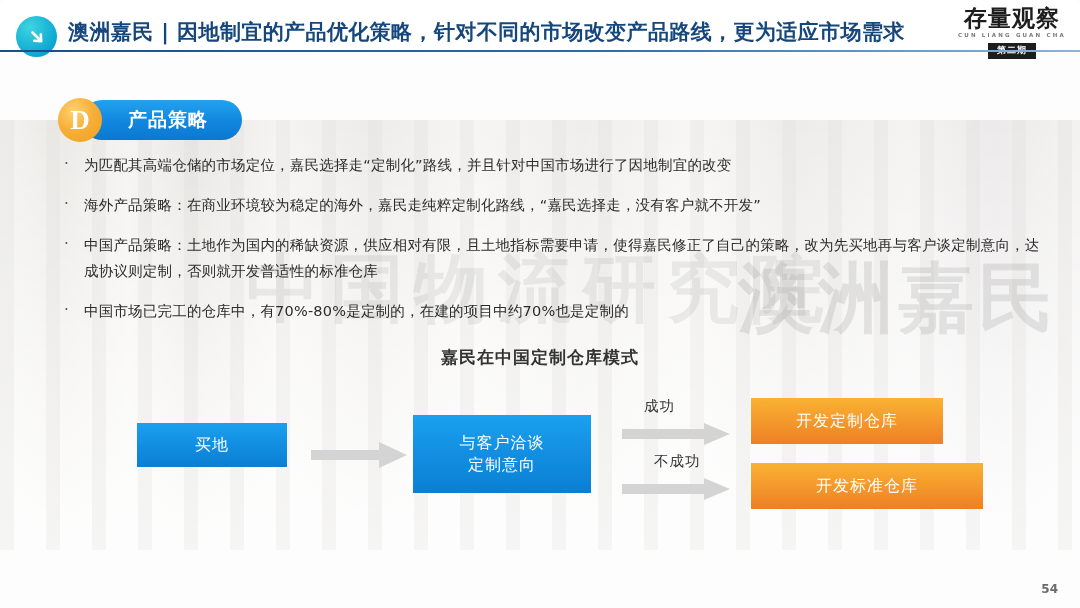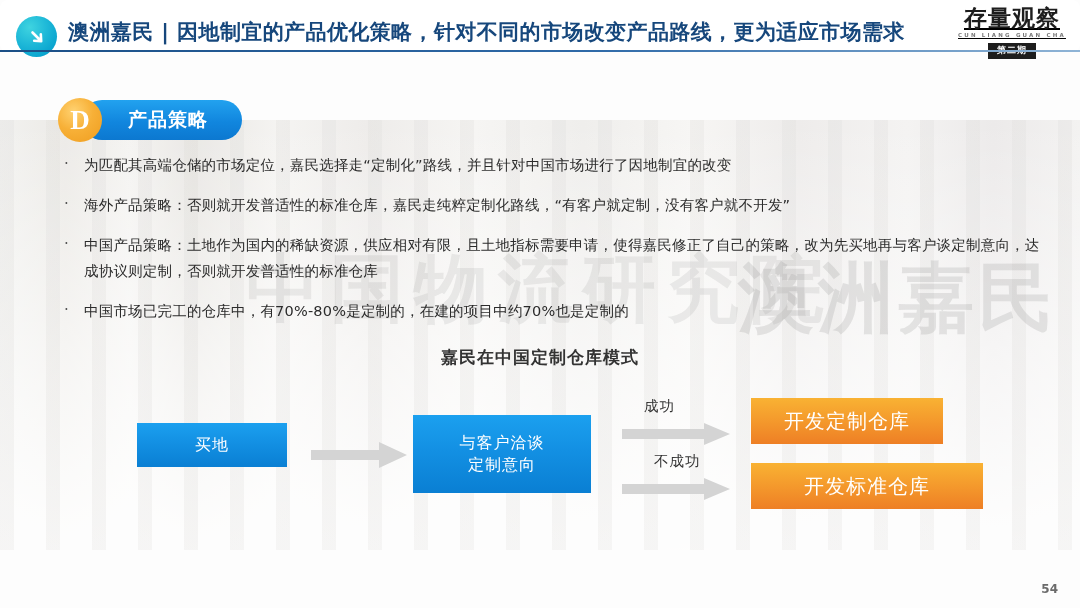--- a/index.html
+++ b/index.html
@@ -94,21 +94,20 @@
     left: 0; bottom: 0; width: 1080px; height: 2px;
     background: linear-gradient(90deg, #1b4f86 0%, #2f6aa8 55%, #8fb4d6 100%);
   }
 
   
   .brand {
     position: absolute;
     right: 12px; top: 6px;
     width: 112px;
     text-align: center;
-    text-decoration: underline;
   }
   .brand-name {
     font-size: 23px;
     font-weight: 700;
     color: #1d1d1d;
     letter-spacing: 1px;
     line-height: 1.05;
   }
   .brand-pinyin {
     font-size: 5.5px;
@@ -210,21 +209,21 @@
     font-weight: 400;
     letter-spacing: 1px;
     line-height: 1.35;
   }
   .node-blue {
     background: linear-gradient(180deg, #1ba0ef 0%, #1390e3 45%, #0a7fd3 100%);
     font-size: 16px;
   }
   .node-orange {
     background: linear-gradient(180deg, #f9b233 0%, #f4992c 50%, #ee7f25 100%);
-    font-size: 20px;
+    font-size: 16px;
   }
 
   #node-buy-land   { left: 137px; top: 38px;  width: 150px; height: 44px; }
   #node-negotiate  { left: 413px; top: 30px;  width: 178px; height: 78px; }
   #node-custom     { left: 751px; top: 13px;  width: 192px; height: 46px; }
   #node-standard   { left: 751px; top: 78px;  width: 232px; height: 46px; }
 
   .arrow { position: absolute; }
   .arrow svg { display: block; }
 
@@ -286,21 +285,21 @@
     <div class="section-pill">产品策略</div>
   </div>
 
   <div class="bullets">
     <div class="bullet">
       <div class="bullet-dot">·</div>
       <div class="bullet-text">为匹配其高端仓储的市场定位，嘉民选择走“定制化”路线，并且针对中国市场进行了因地制宜的改变</div>
     </div>
     <div class="bullet">
       <div class="bullet-dot">·</div>
-      <div class="bullet-text">海外产品策略：否则就开发普适性的标准仓库，嘉民走纯粹定制化路线，“有客户就定制，没有客户就不开发”</div>
+      <div class="bullet-text">海外产品策略：在商业环境较为稳定的海外，嘉民走纯粹定制化路线，“嘉民选择走，没有客户就不开发”</div>
     </div>
     <div class="bullet">
       <div class="bullet-dot">·</div>
       <div class="bullet-text">中国产品策略：土地作为国内的稀缺资源，供应相对有限，且土地指标需要申请，使得嘉民修正了自己的策略，改为先买地再与客户谈定制意向，达成协议则定制，否则就开发普适性的标准仓库</div>
     </div>
     <div class="bullet">
       <div class="bullet-dot">·</div>
       <div class="bullet-text">中国市场已完工的仓库中，有70%-80%是定制的，在建的项目中约70%也是定制的</div>
     </div>
   </div>

